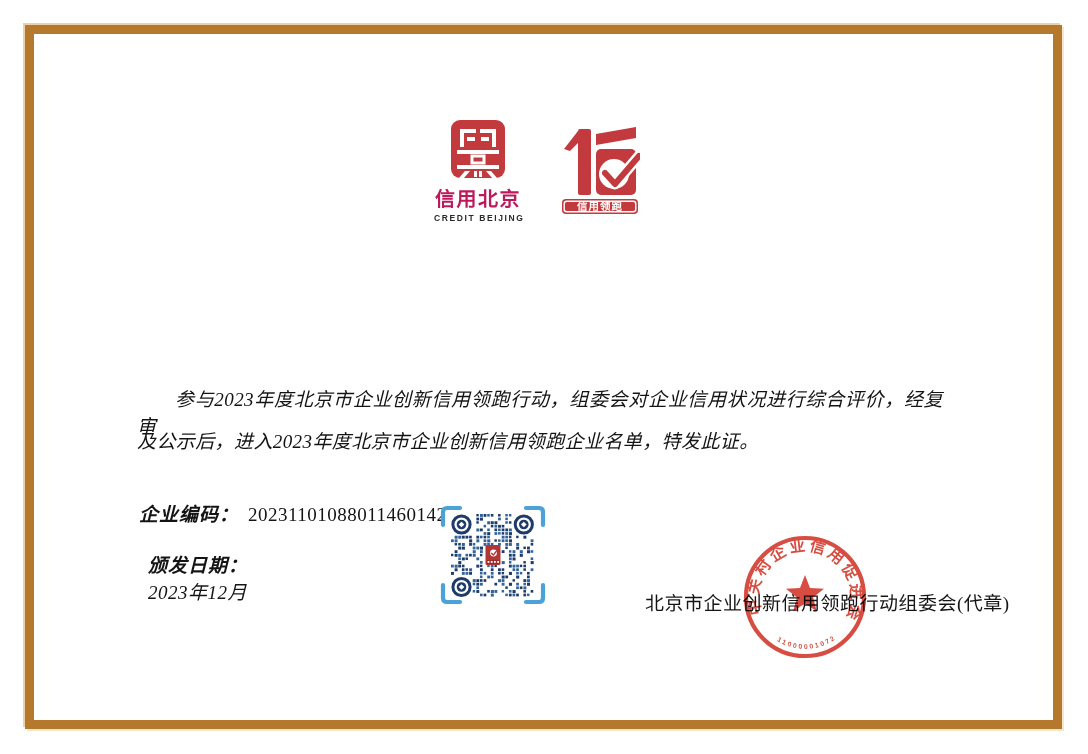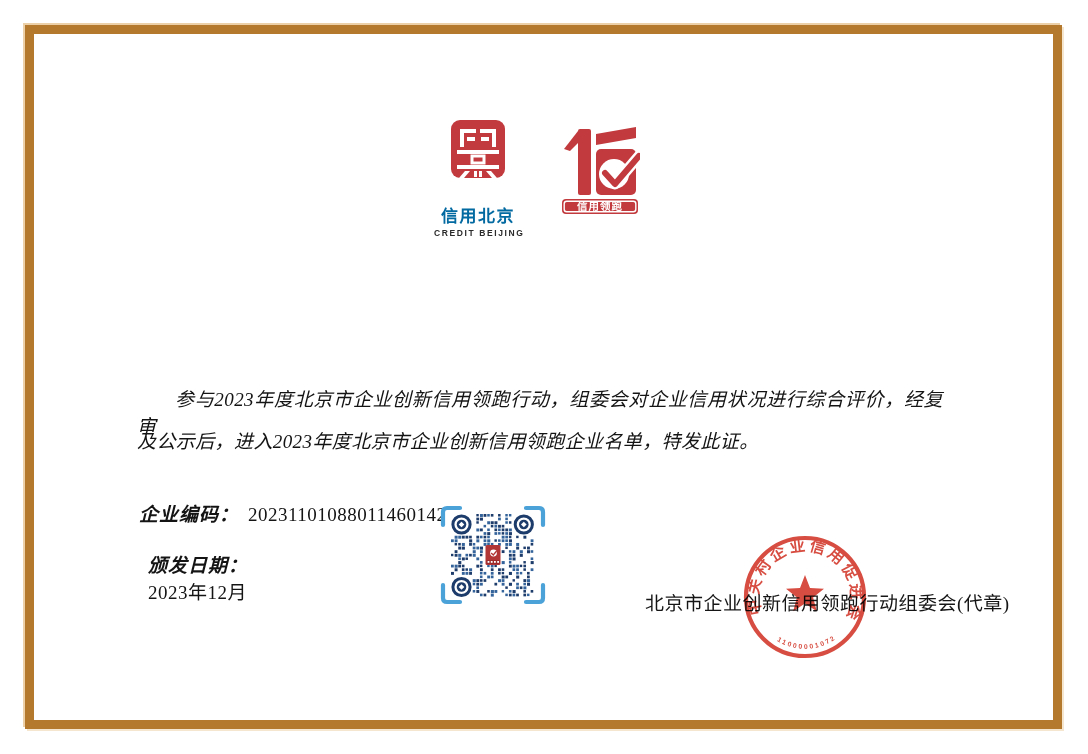--- a/index.html
+++ b/index.html
@@ -10,22 +10,22 @@
   *{margin:0;padding:0;box-sizing:border-box;}
   html,body{background:#fff;}
   body{font-family:"Liberation Serif","DejaVu Serif",serif;color:var(--ink);}
   .cert{position:relative;width:1088px;height:754px;background:#fff;overflow:hidden;}
   .frame{position:absolute;left:25px;top:25px;right:26px;bottom:25px;
          border:9px solid var(--frame);
          box-shadow:-2px -2px 0 var(--frame-hi), 2px 2px 0 rgba(236,209,168,.55);}
   
   .logo-cb{position:absolute;left:434px;top:120px;width:88px;text-align:center;}
   .logo-cb svg{display:block;margin:0 auto;}
-  .cb-cn{margin-top:22px;font-family:"Liberation Sans","DejaVu Sans",sans-serif;
-         font-weight:700;font-size:17px;letter-spacing:1.5px;color:#0369a1;white-space:nowrap;}
+  .cb-cn{margin-top:3px;font-family:"Liberation Sans","DejaVu Sans",sans-serif;
+         font-weight:700;font-size:20px;letter-spacing:1.5px;color:#be185d;white-space:nowrap;}
   .cb-en{margin-top:1px;font-family:"Liberation Sans","DejaVu Sans",sans-serif;
          font-weight:700;font-size:8.5px;letter-spacing:1.6px;color:#2a2a2a;white-space:nowrap;}
   .logo-xl{position:absolute;left:560px;top:119px;}
   .band-text{font-family:"Liberation Sans","DejaVu Sans",sans-serif;font-weight:700;
              font-size:10.5px;letter-spacing:1px;}
   
   .title{position:absolute;top:253px;left:0;width:100%;text-align:center;
          font-family:"Liberation Sans","DejaVu Sans",sans-serif;
          font-size:37px;font-weight:800;letter-spacing:1px;color:#111;}
   .company{position:absolute;left:137px;top:340px;font-size:18px;font-weight:700;
@@ -33,21 +33,21 @@
   .bodyline{position:absolute;left:137px;font-size:19px;letter-spacing:.4px;
             font-style:italic;color:#141414;}
   .body1{top:384px;width:806px;text-indent:2em;text-align:justify;text-align-last:justify;}
   .body2{top:426px;}
   
   .field{position:absolute;left:139px;display:flex;align-items:baseline;font-size:19px;color:#141414;}
   .f0{top:499px;} .f1{top:550px;flex-direction:column;} .f2{top:585px;}
   .field .lbl{font-style:italic;letter-spacing:1px;font-weight:bold;}
   .field .val{margin-left:9px;letter-spacing:.5px;}
   .val-upright{font-style:normal;}
-  .val-kai{}
+  .val-kai{font-style:italic;}
   
   .qr{position:absolute;left:440px;top:505px;}
   .issuer{position:absolute;left:645px;top:588px;font-size:19px;letter-spacing:.5px;
           color:#151515;z-index:1;white-space:nowrap;}
   .seal{position:absolute;left:739px;top:531px;z-index:2;mix-blend-mode:multiply;}
   .seal-arc{font-family:"Liberation Serif","DejaVu Serif",serif;font-weight:700;
             font-size:15.5px;letter-spacing:3px;}
   .seal-serial{font-family:"Liberation Sans","DejaVu Sans",sans-serif;
                font-size:6.8px;letter-spacing:2px;font-weight:700;}
 </style>

